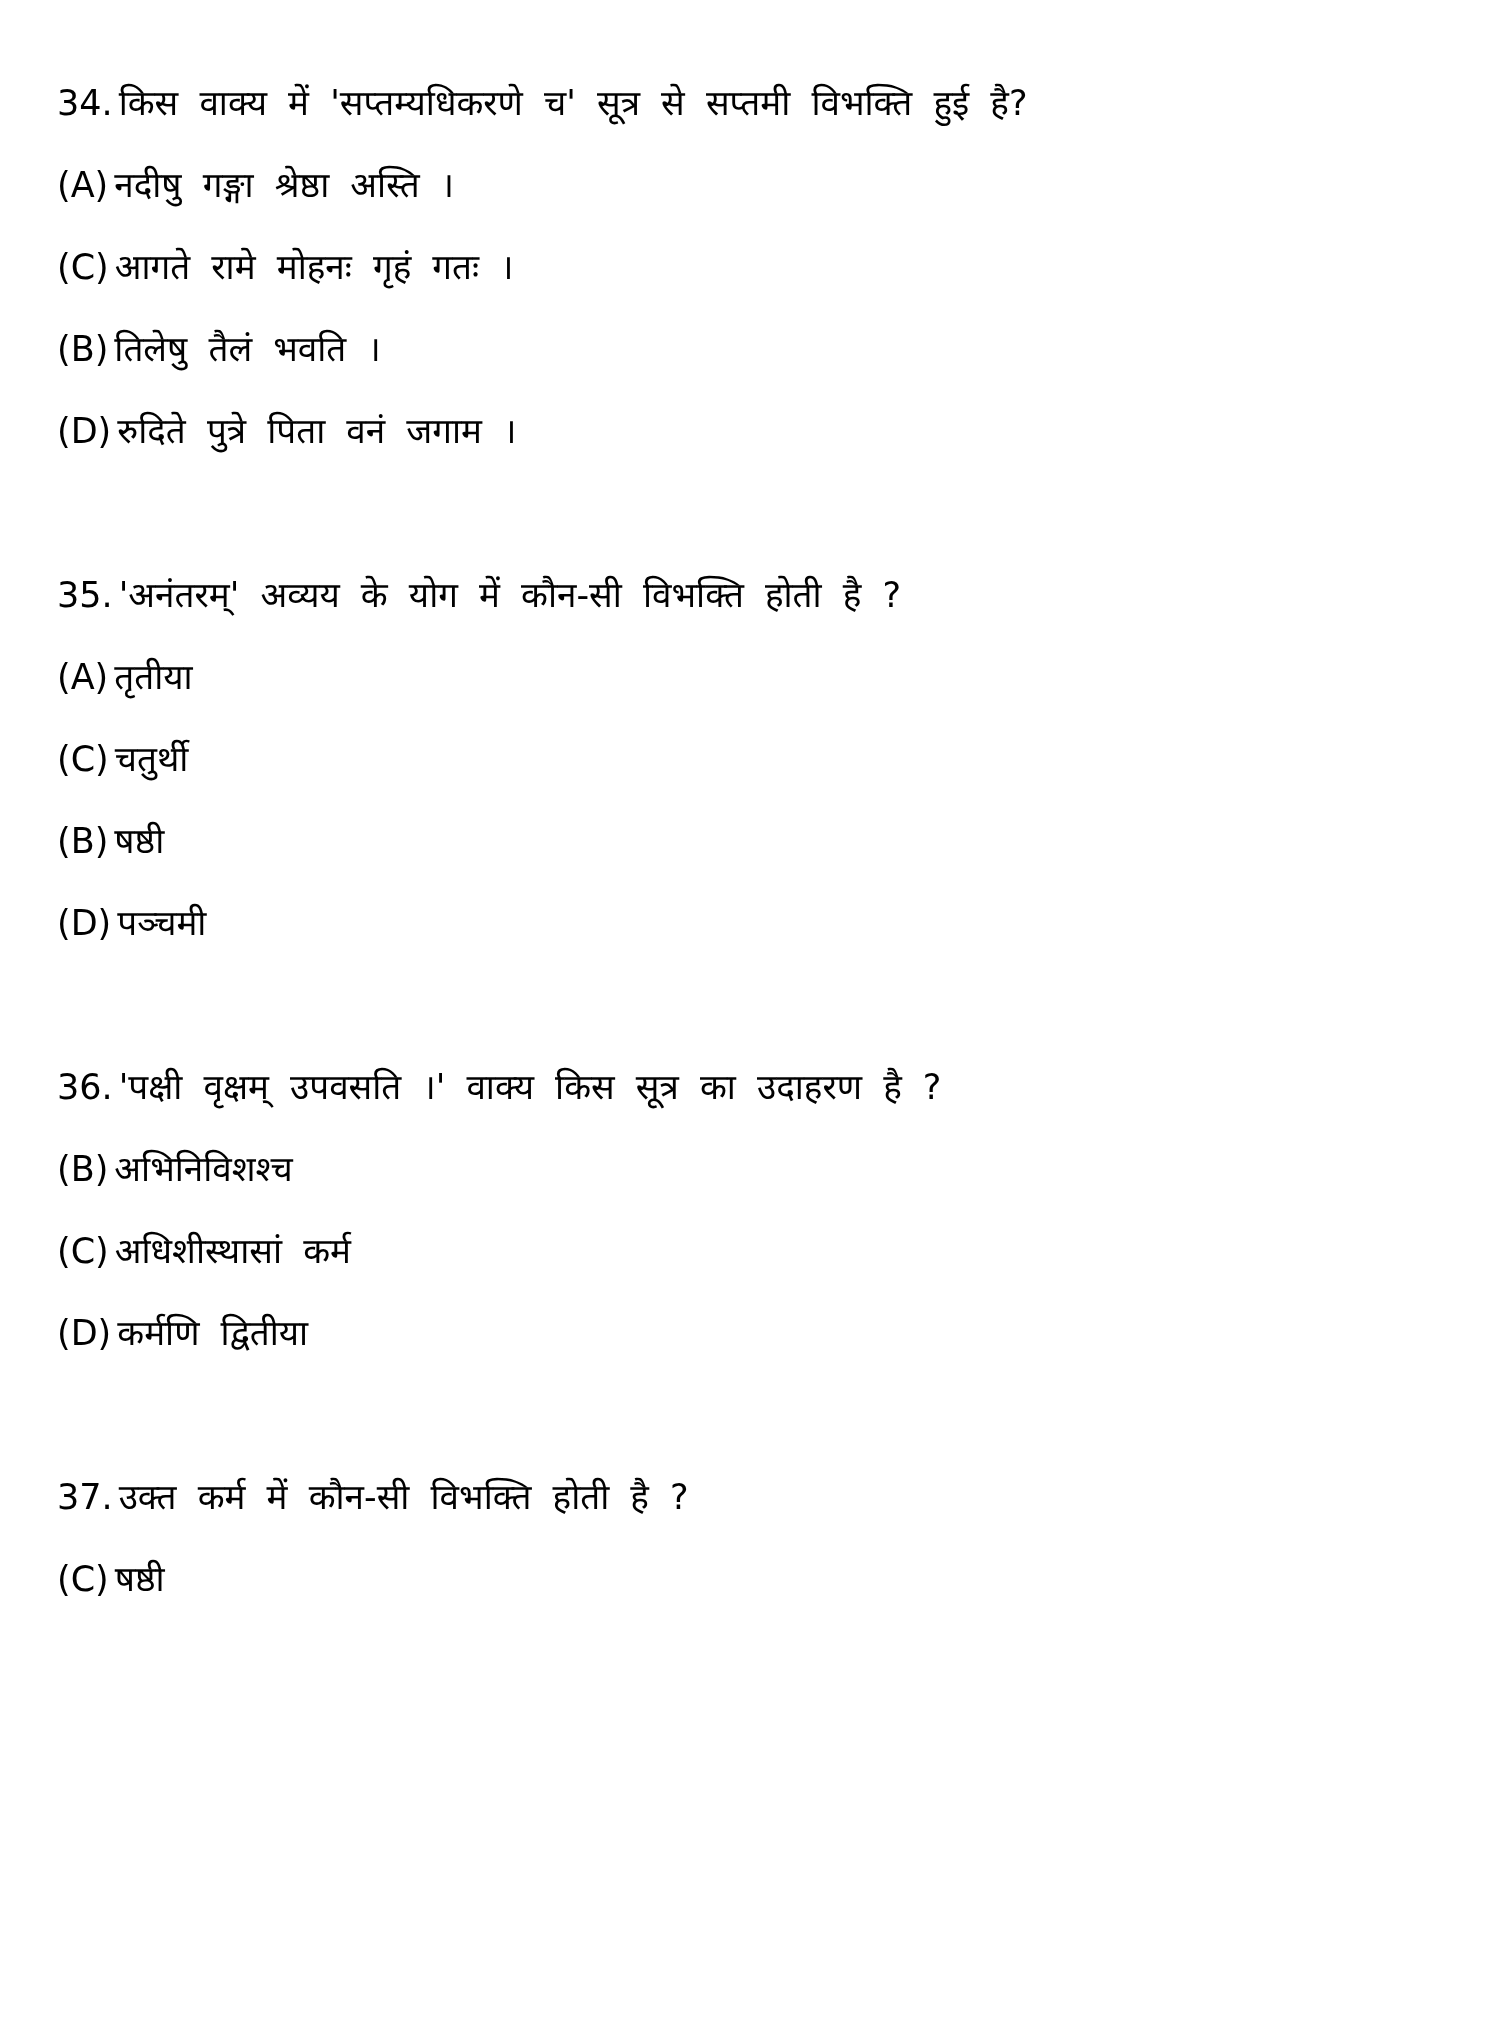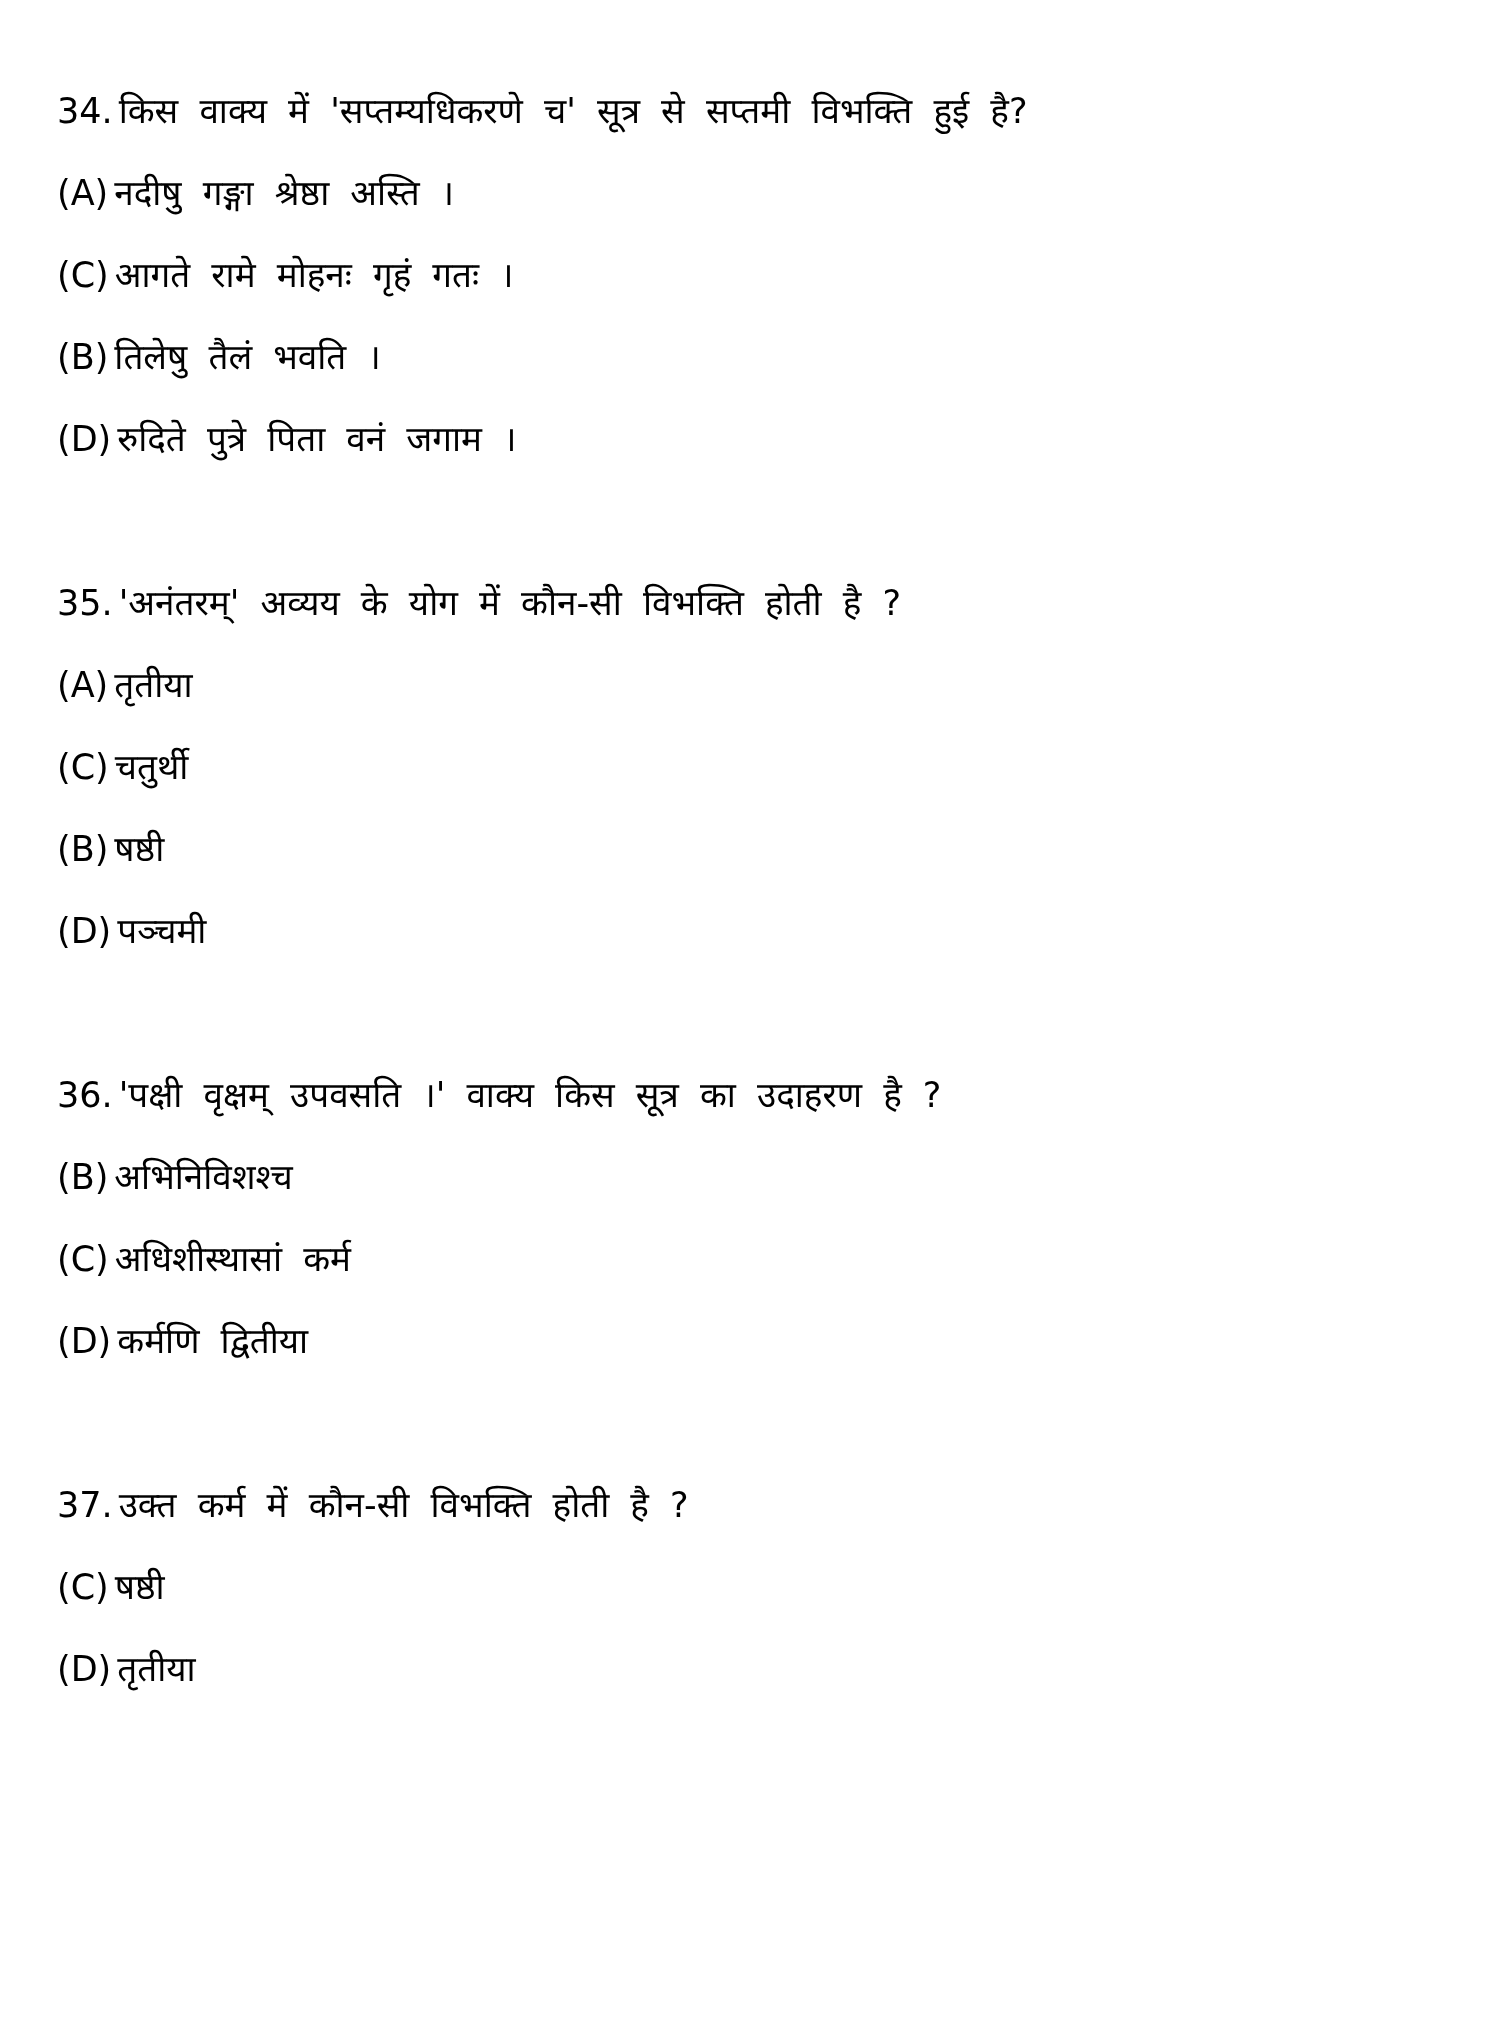--- a/index.html
+++ b/index.html
@@ -11,21 +11,21 @@
       width: 1505px;
       height: 2034px;
       position: relative;
       overflow: hidden;
       color: #000000;
       font-family: "DejaVu Sans", "Liberation Sans", sans-serif;
     }
     .page {
       position: absolute;
       left: 57px;
-      top: 70px;
+      top: 62px;
       width: 1420px;
     }
     .question-block {
       margin: 0 0 82px 0;
     }
     .line {
       height: 82px;
       line-height: 82px;
       font-size: 35px;
       white-space: nowrap;
@@ -62,16 +62,15 @@
   <div class="question-block">
     <div class="line"><span class="num">36.</span><span>'पक्षी वृक्षम् उपवसति ।' वाक्य किस सूत्र का उदाहरण है ?</span></div>
     <div class="line"><span class="label">(B)</span><span>अभिनिविशश्च</span></div>
     <div class="line"><span class="label">(C)</span><span>अधिशीस्थासां कर्म</span></div>
     <div class="line"><span class="label">(D)</span><span>कर्मणि द्वितीया</span></div>
   </div>
 
   <div class="question-block">
     <div class="line"><span class="num">37.</span><span>उक्त कर्म में कौन-सी विभक्ति होती है ?</span></div>
     <div class="line"><span class="label">(C)</span><span>षष्ठी</span></div>
-    <div class="line"><span class="label">(D)</span><span>तृतीया</span></div>
   </div>
 
 </div>
 
 </body></html>

